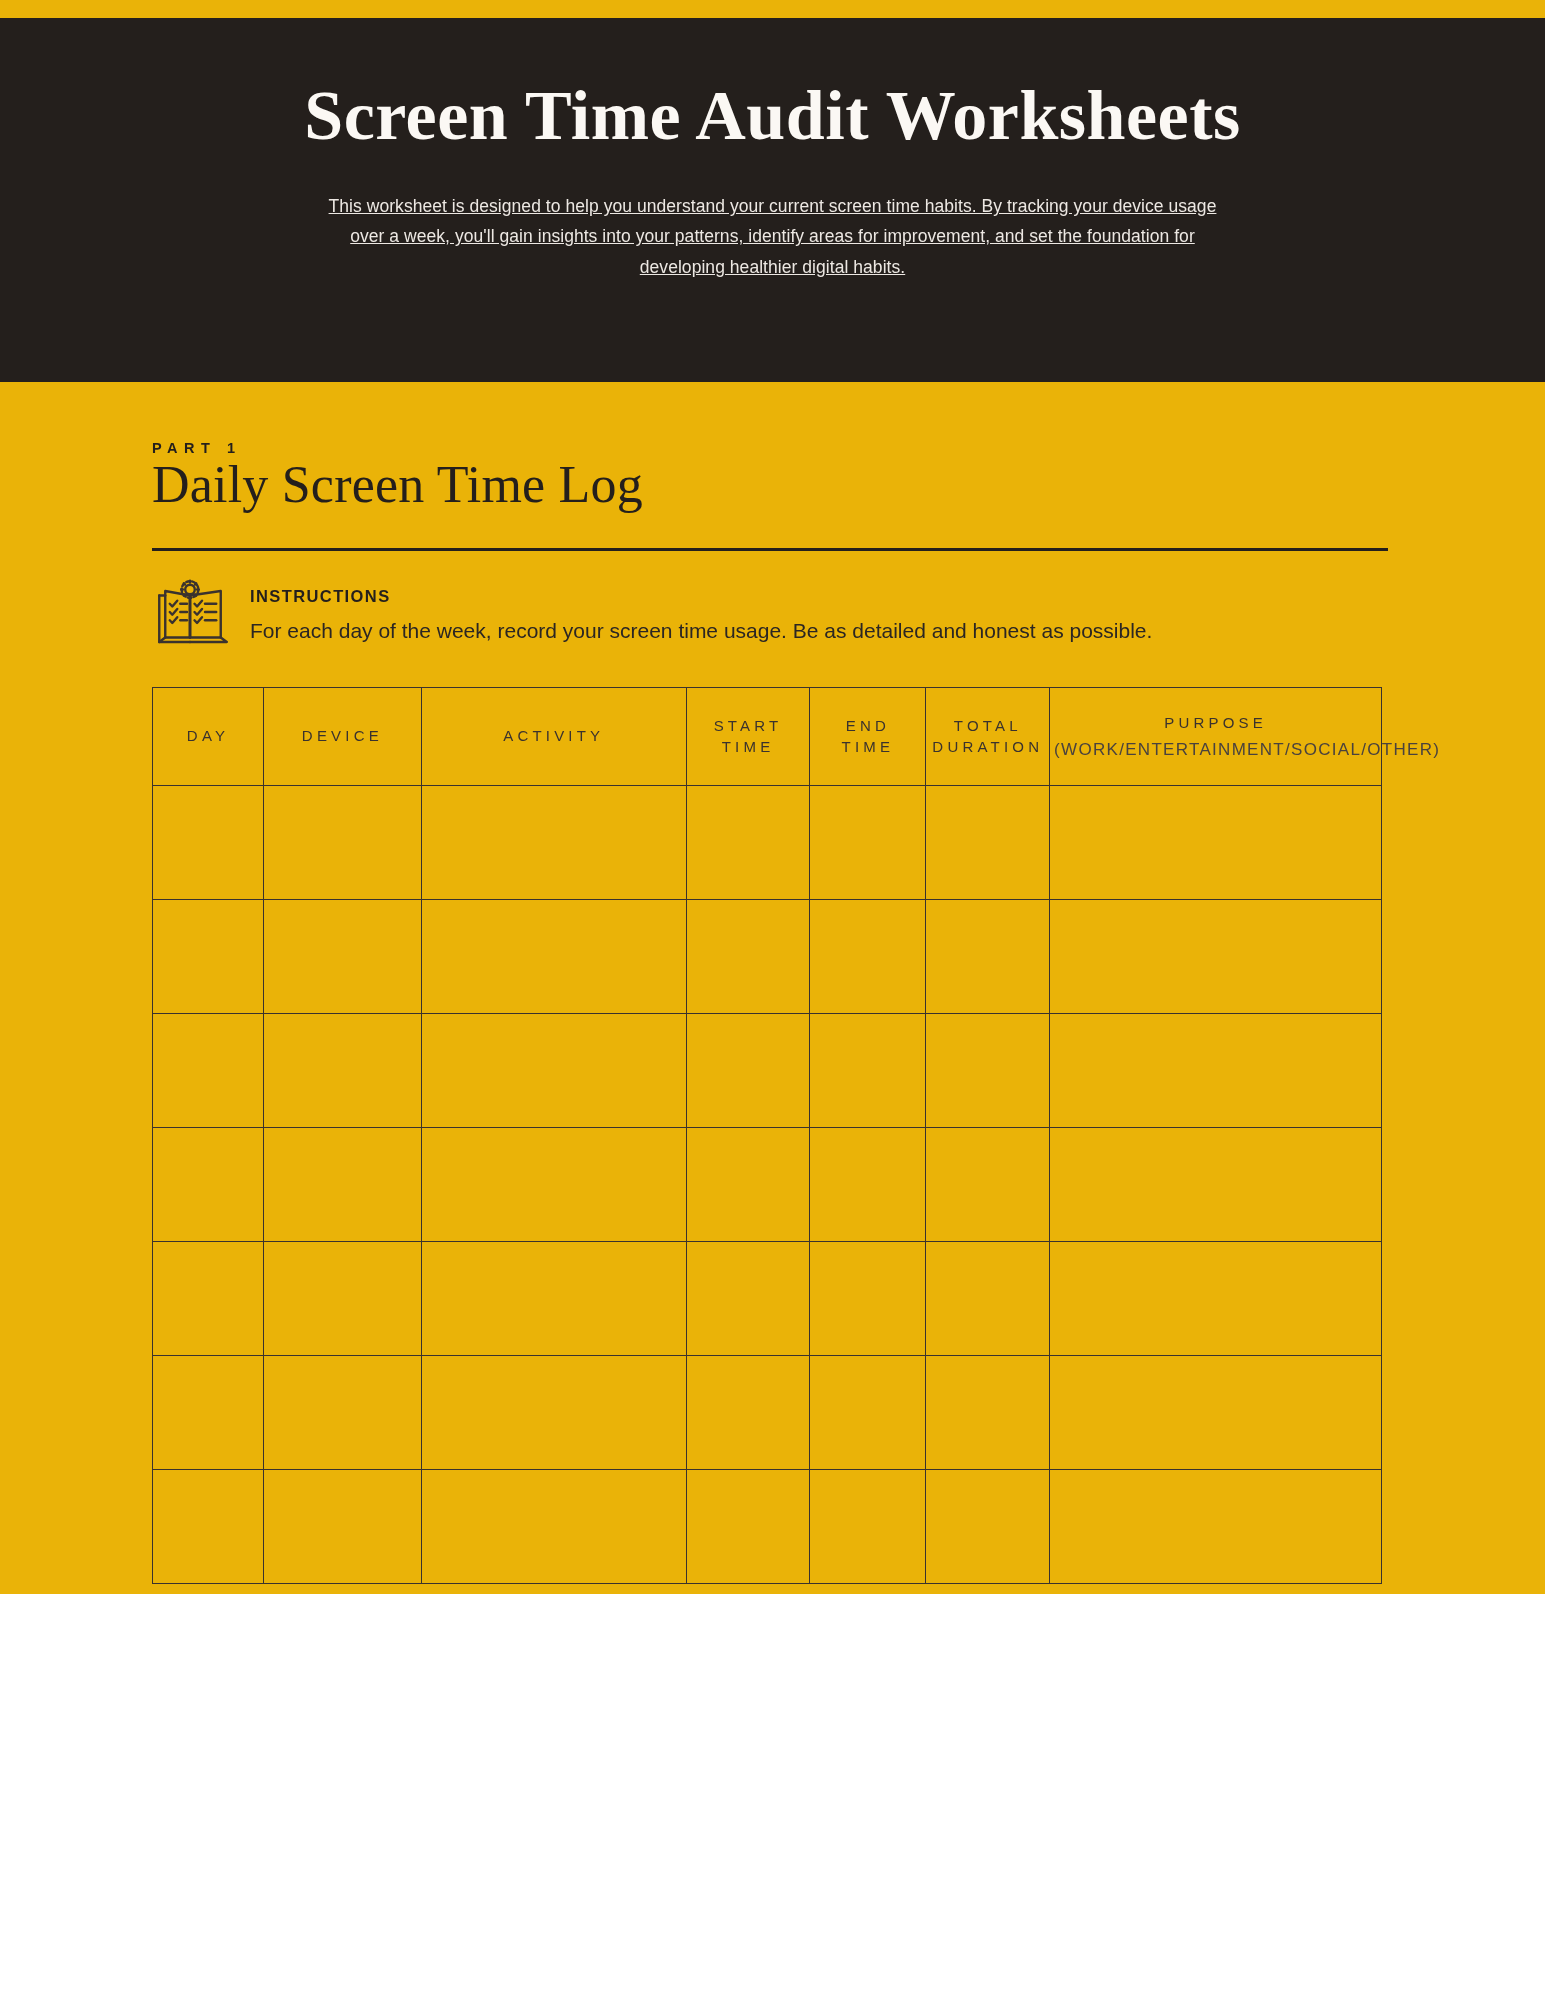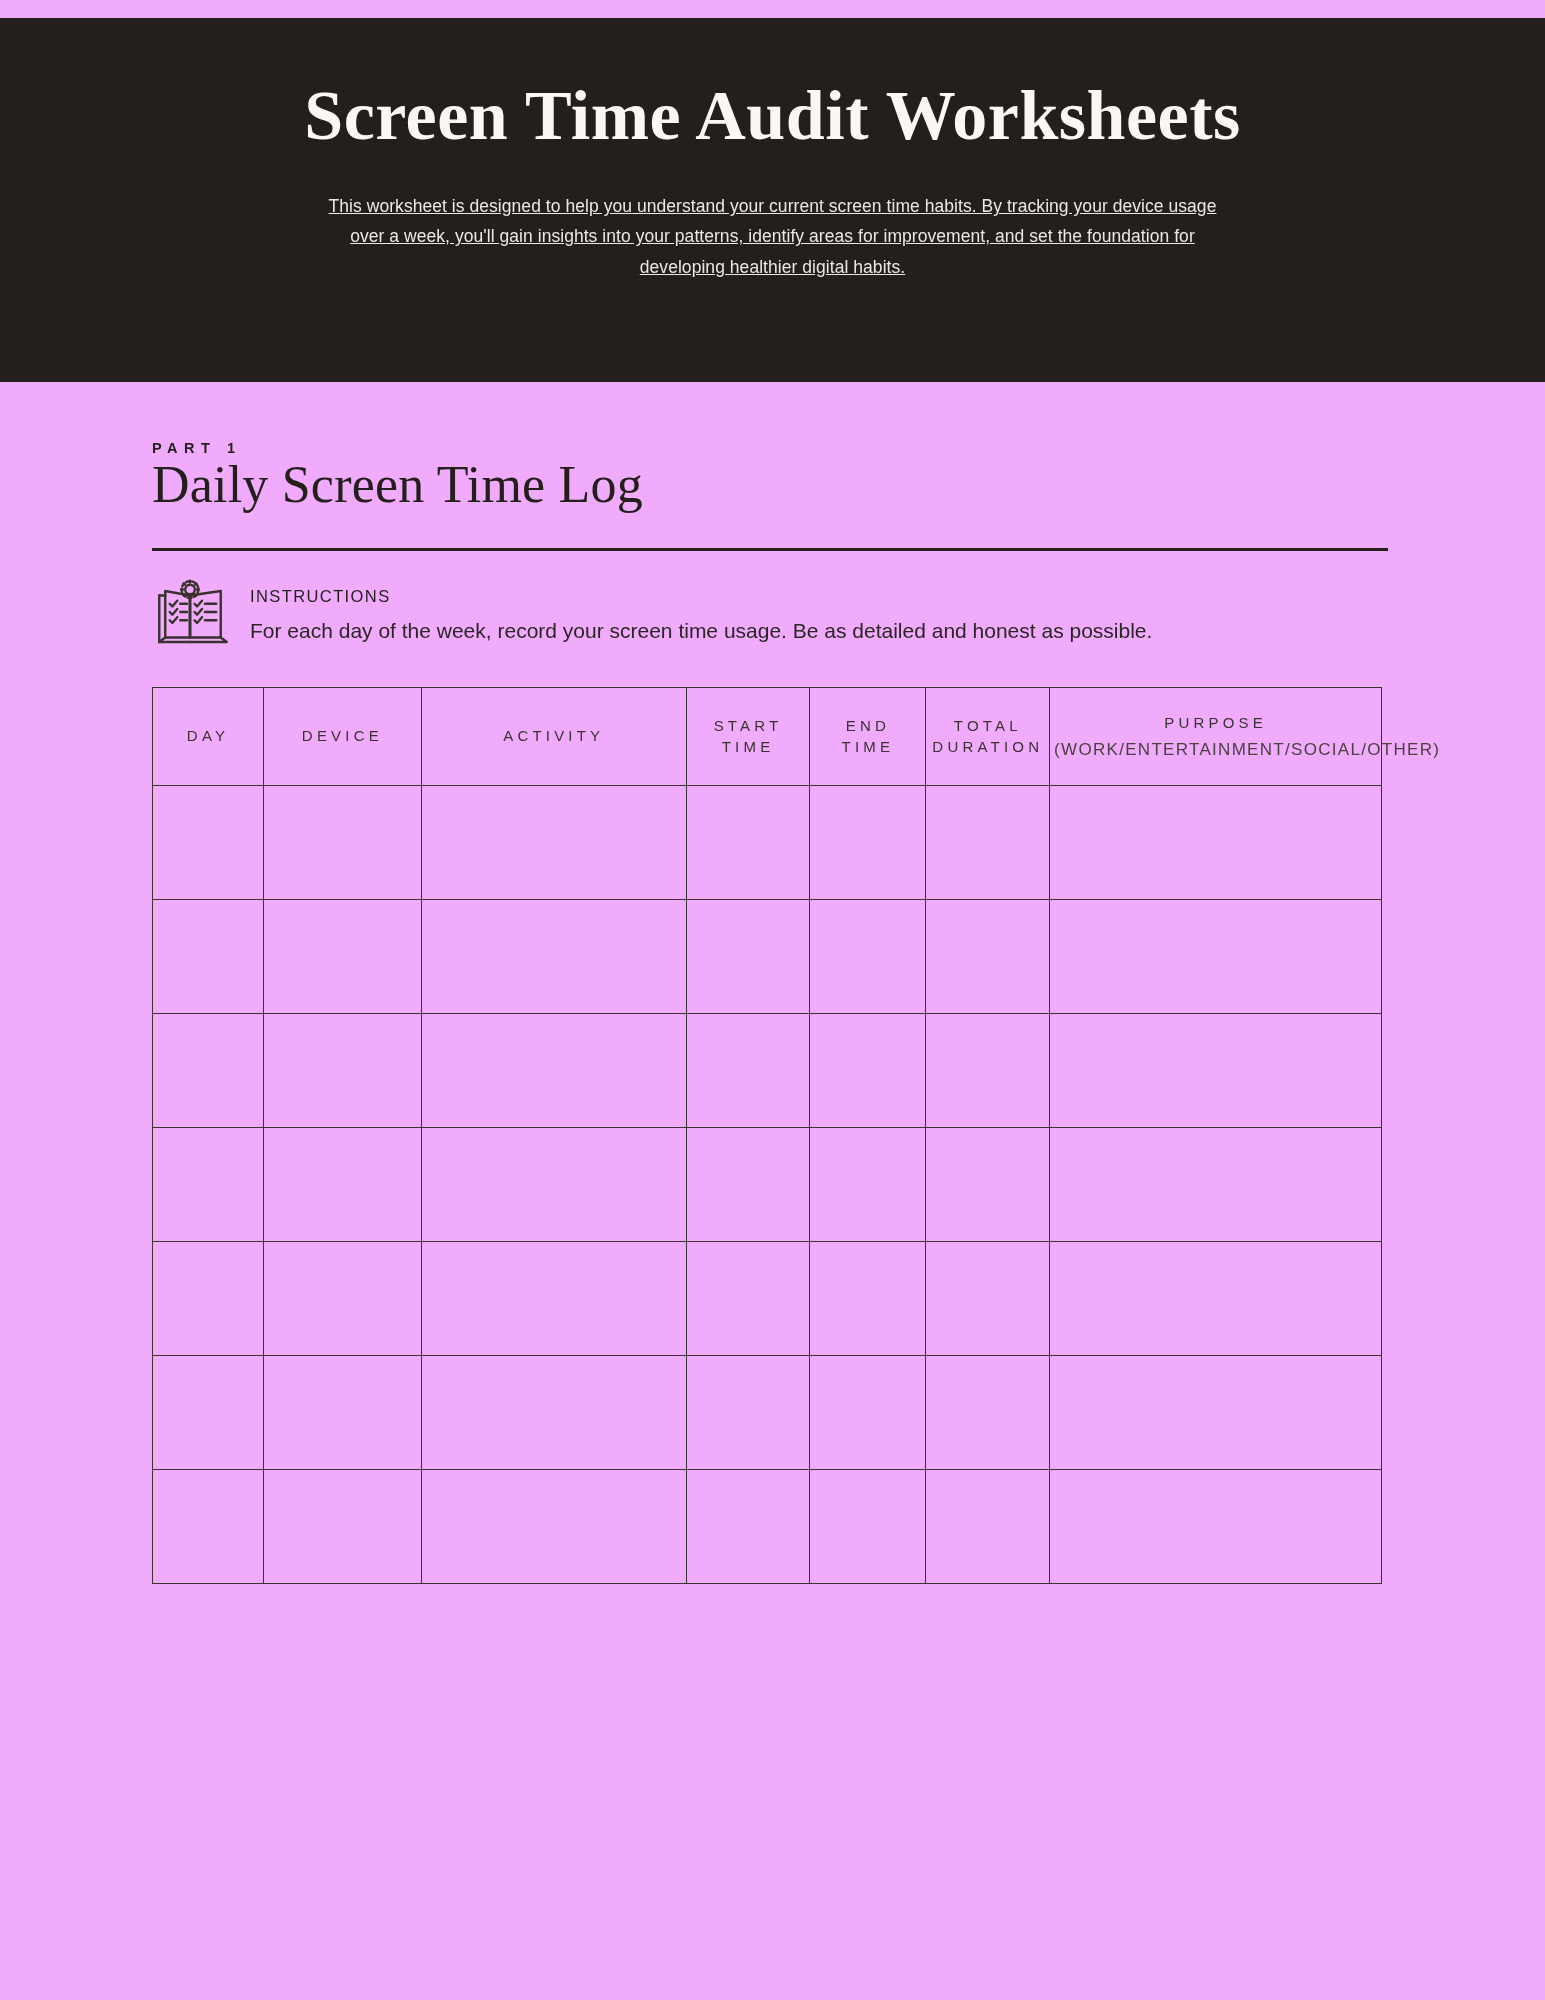--- a/index.html
+++ b/index.html
@@ -14,22 +14,22 @@
   body {
     font-family: "Liberation Sans", sans-serif;
     position: relative;
     overflow: hidden;
   }
 
   
   .page {
     position: relative;
     width: 1545px;
-    height: 2000px;
-    background: #f0abfc;
+    height: 1594px;
+    background: #eab308;
   }
 
   
   .hero {
     position: absolute;
     left: 0;
     top: 18px;
     width: 1545px;
     height: 364px;
     background: #241F1C;
@@ -108,21 +108,21 @@
     width: 76px;
     height: 72px;
     margin-top: 2px;
   }
   .instructions-icon svg { display: block; width: 76px; height: 72px; }
 
   .instructions-body { padding-top: 10px; }
 
   .instructions-heading {
     font-size: 16.5px;
-    font-weight: 400;
+    font-weight: 700;
     letter-spacing: 1.4px;
     color: #241F1C;
     text-transform: uppercase;
     margin-bottom: 9px;
   }
 
   .instructions-text {
     font-size: 21px;
     line-height: 1.5;
     color: #2B2623;

